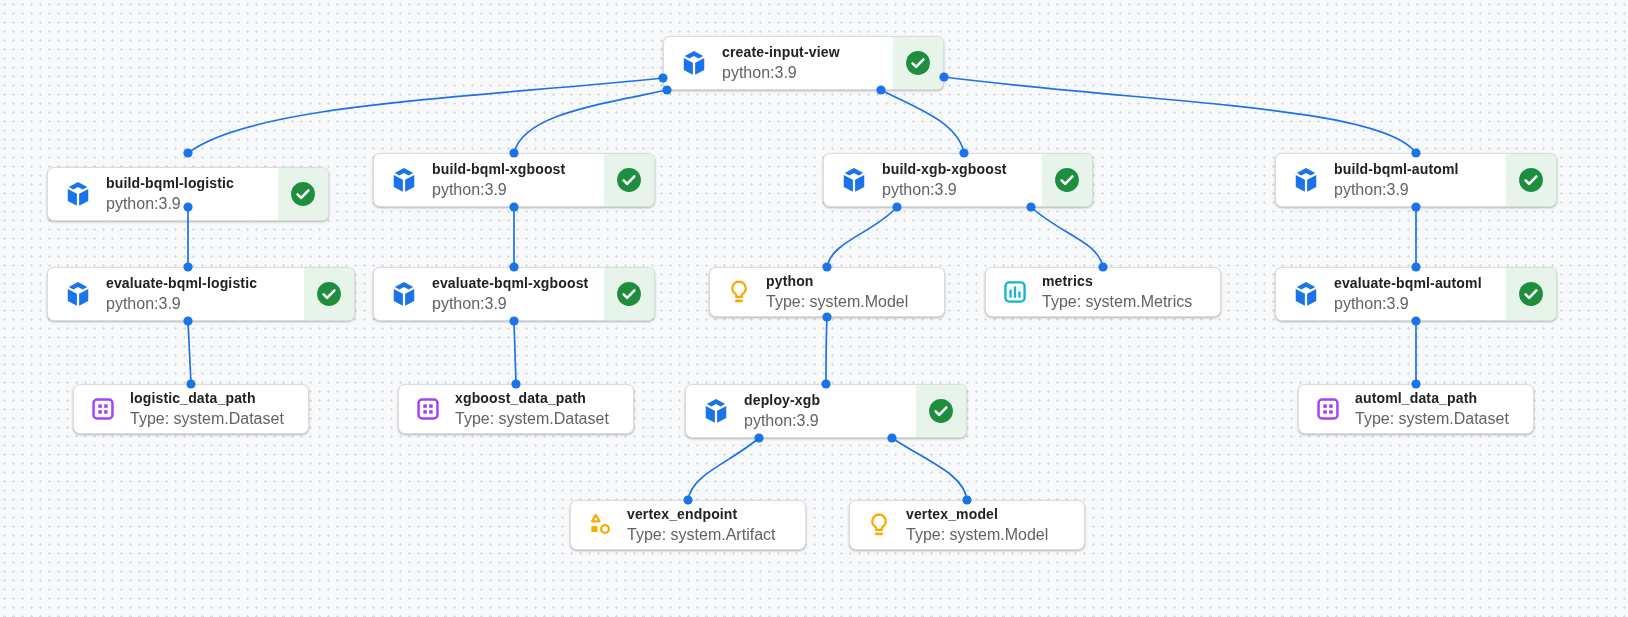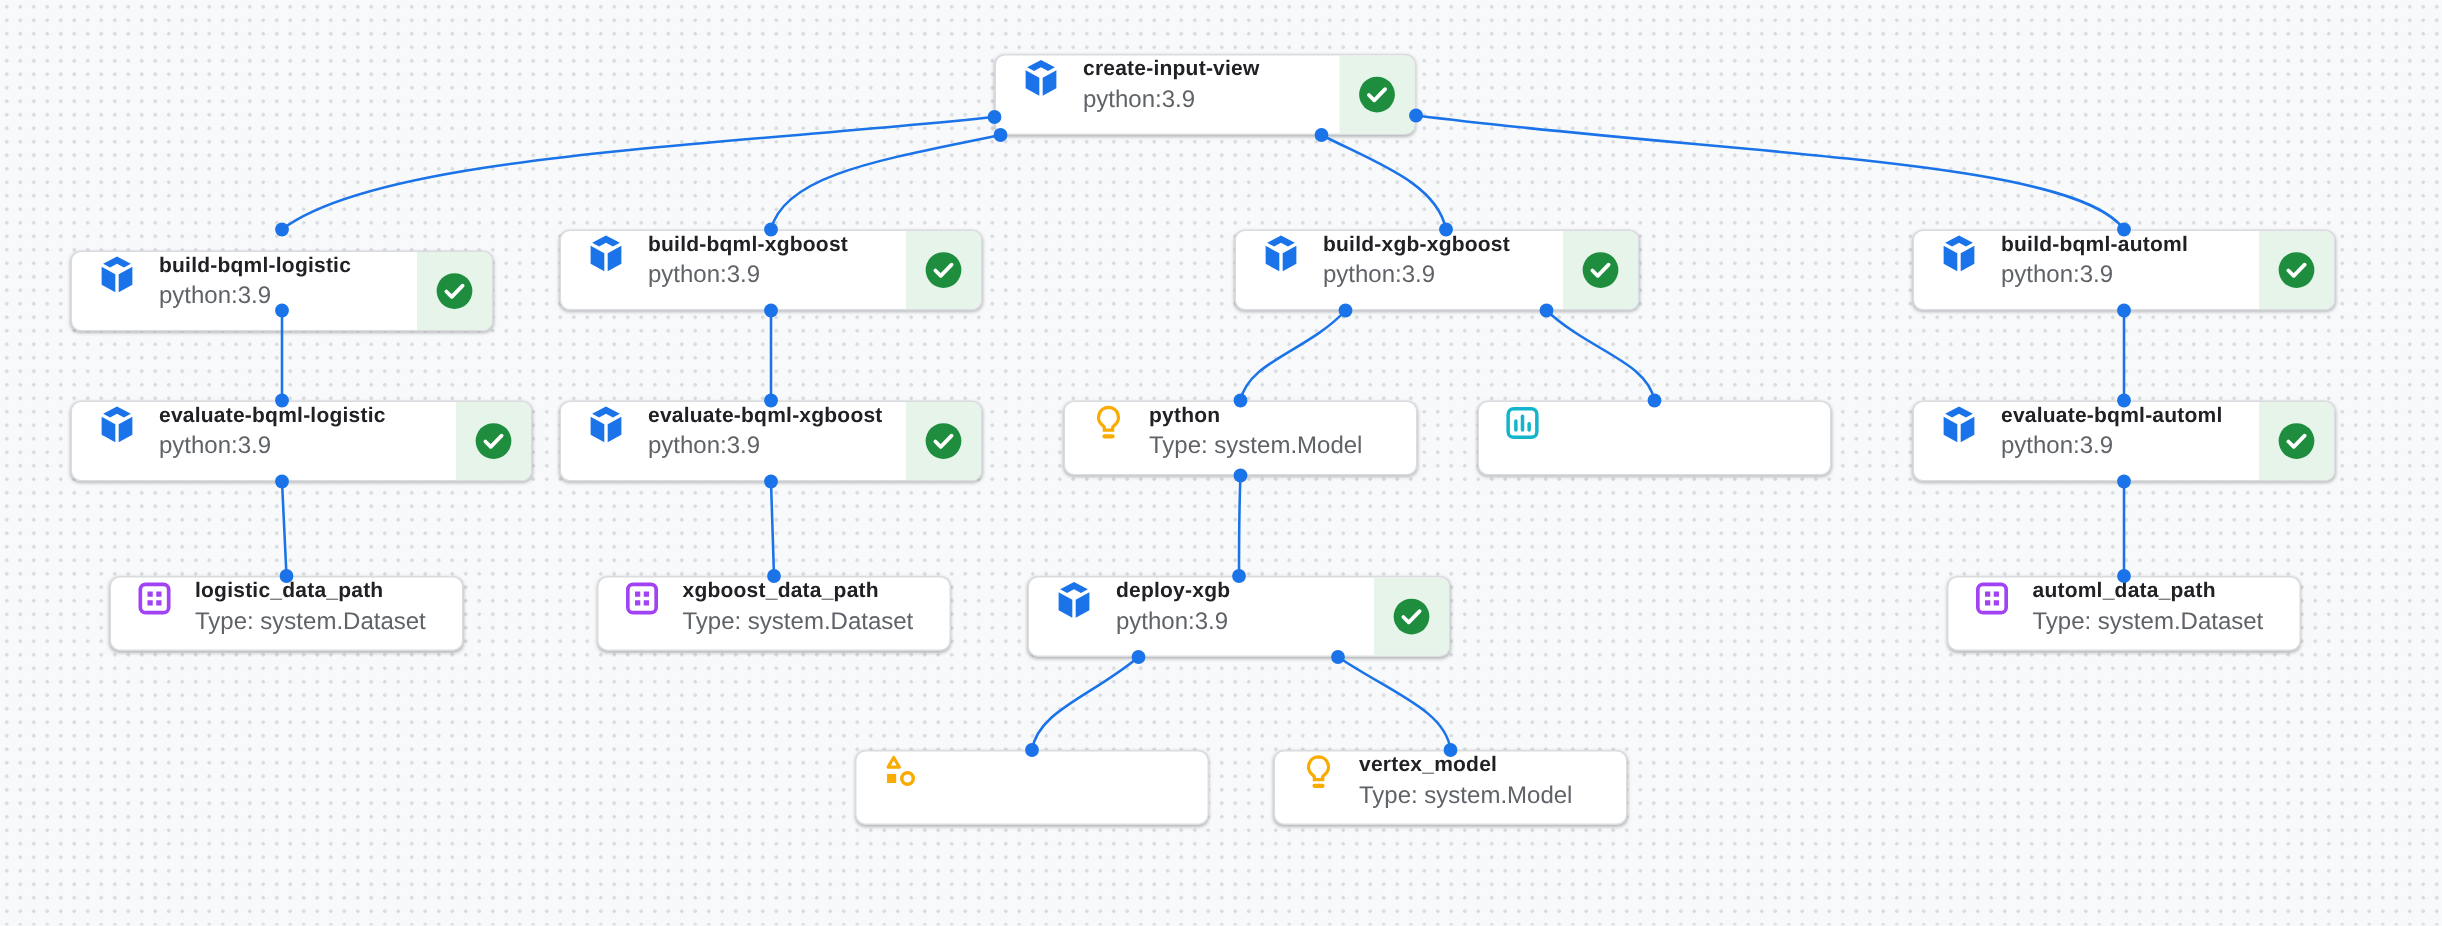--- a/index.html
+++ b/index.html
@@ -5,21 +5,21 @@
   html,body{margin:0;padding:0;background:#f8f9fa;}
   .canvas{
     position:relative;width:1628px;height:617px;overflow:hidden;
     background-color:#f8f9fa;
     background-image:radial-gradient(circle,#d9dce0 1.1px,rgba(0,0,0,0) 1.35px);
     background-size:9px 9px;
     font-family:"Liberation Sans",sans-serif;
   }
   .edges{position:absolute;left:0;top:0;z-index:3;pointer-events:none;}
   .node{
-    position:absolute;z-index:2;display:flex;align-items:flex-start;
+    position:absolute;z-index:2;display:flex;align-items:center;
     background:#fff;border:1px solid #dadce0;border-radius:7px;
     box-shadow:0 1px 2px rgba(60,64,67,.25),0 1px 3px rgba(60,64,67,.12);
     box-sizing:border-box;cursor:pointer;
   }
   .nicon{flex:0 0 auto;margin-left:15px;display:flex;align-items:center;}
   .labels{flex:1 1 auto;margin-left:13px;min-width:0;display:flex;flex-direction:column;justify-content:center;}
   .title{font-size:14px;font-weight:700;color:#202124;letter-spacing:.15px;line-height:1.25;white-space:nowrap;}
   .subtitle{font-size:16px;color:#5f6368;margin-top:2px;line-height:1.2;white-space:nowrap;}
   .status{
     align-self:stretch;flex:0 0 50px;background:#e6f4ea;
@@ -222,20 +222,24 @@
       <span class="subtitle">Type: system.Model</span>
     </span>
   </div>
 
   <div class="node" style="left:985px;top:267px;width:236px;height:50px">
     <span class="nicon">
         <svg width="28" height="28">
           <use href="#ic-metrics"></use>
         </svg>
       </span>
+    <span class="labels">
+      <span class="title">metrics</span>
+      <span class="subtitle">Type: system.Metrics</span>
+    </span>
   </div>
 
   <div class="node" style="left:1275px;top:267px;width:282px;height:54px">
     <span class="nicon">
         <svg width="30" height="30">
           <use href="#ic-cube"></use>
         </svg>
       </span>
     <span class="labels">
       <span class="title">evaluate-bqml-automl</span>
@@ -300,20 +304,24 @@
       <span class="subtitle">Type: system.Dataset</span>
     </span>
   </div>
 
   <div class="node" style="left:570px;top:500px;width:236px;height:50px">
     <span class="nicon">
         <svg width="28" height="28">
           <use href="#ic-artifact"></use>
         </svg>
       </span>
+    <span class="labels">
+      <span class="title">vertex_endpoint</span>
+      <span class="subtitle">Type: system.Artifact</span>
+    </span>
   </div>
 
   <div class="node" style="left:849px;top:500px;width:236px;height:50px">
     <span class="nicon">
         <svg width="28" height="28">
           <use href="#ic-bulb"></use>
         </svg>
       </span>
     <span class="labels">
       <span class="title">vertex_model</span>

